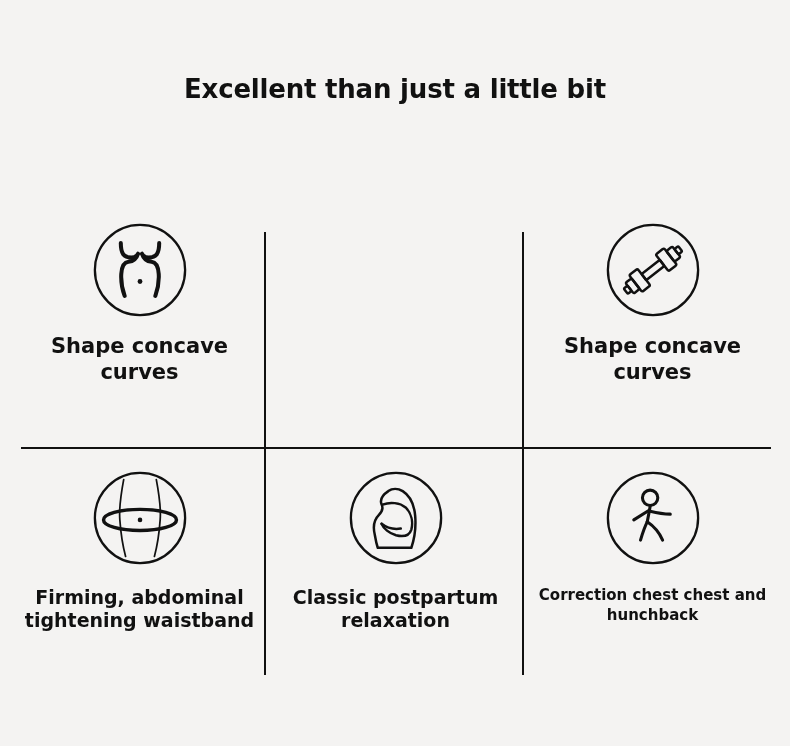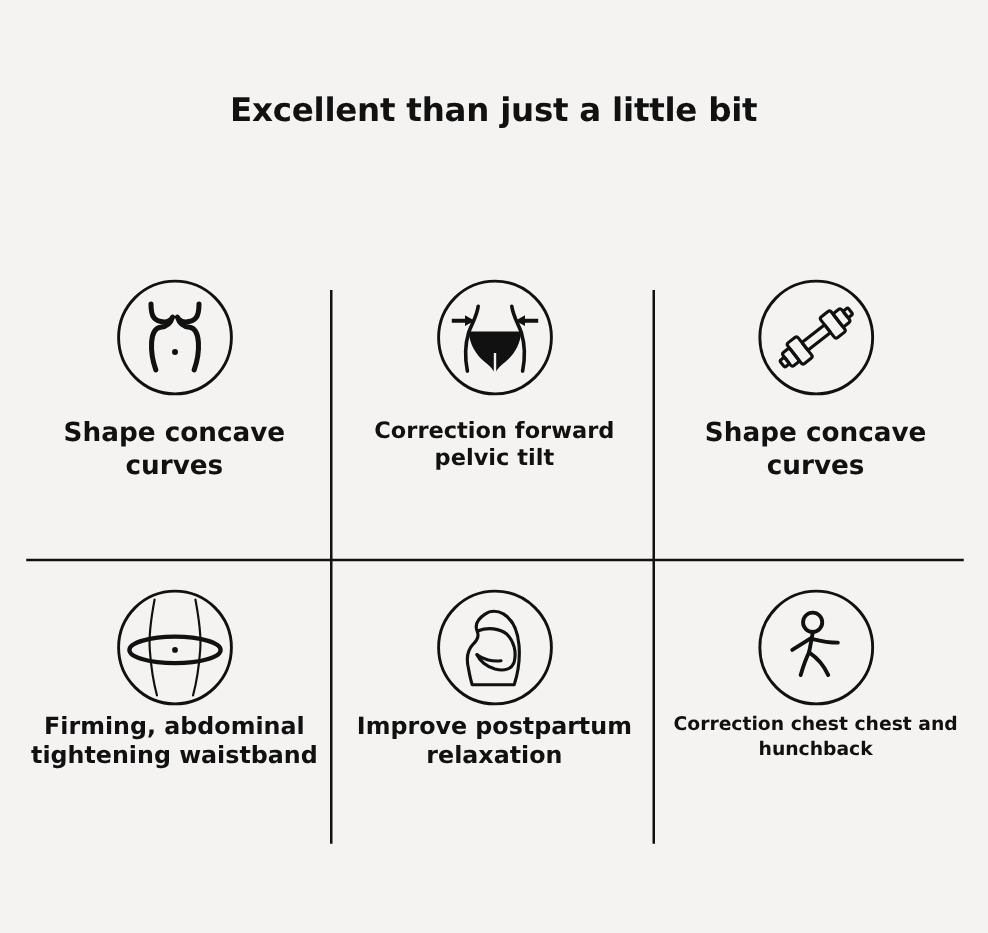--- a/index.html
+++ b/index.html
@@ -88,21 +88,21 @@
     font-weight: bold;
     color: #111111;
     line-height: 1.22;
     width: 250px;
   }
   .lbl-21 { font-size: 21px; }
   .lbl-19 { font-size: 19px; }
   .lbl-18 { font-size: 18px; }
   .lbl-15 { font-size: 15px; line-height: 1.3; }
 
-  .cell-r1 .cell-label { margin-top: 4px; }
+  .cell-r1 .cell-label { margin-top: 20px; }
 
   
   .divider {
     position: absolute;
     background: #111111;
   }
   .v-divider {
     width: 2px;
     top: 232px;
     height: 443px;
@@ -136,41 +136,20 @@
         <svg viewBox="0 0 100 100" xmlns="http://www.w3.org/2000/svg">
           <circle cx="50" cy="50" r="47" fill="none" stroke="#111111" stroke-width="2.4"></circle>
           <path d="M30 22 C30 33, 33 37, 41 37 C45 37, 47 35, 48 33 C46.5 38, 43 41, 38 41.5 C33.5 42, 31 47, 30.5 54 C30 62, 31.5 70, 34 77" fill="none" stroke="#111111" stroke-width="4.2" stroke-linecap="round" stroke-linejoin="round"></path>
           <path d="M70 22 C70 33, 67 37, 59 37 C55 37, 53 35, 52 33 C53.5 38, 57 41, 62 41.5 C66.5 42, 69 47, 69.5 54 C70 62, 68.5 70, 66 77" fill="none" stroke="#111111" stroke-width="4.2" stroke-linecap="round" stroke-linejoin="round"></path>
           <circle cx="50" cy="62" r="2.5" fill="#111111"></circle>
         </svg>
       </div>
       <div class="cell-label lbl-21">Shape concave curves</div>
     </div>
 
-    <div class="cell cell-r0 cell-c1">
-      <div class="icon-wrap">
-        <svg viewBox="0 0 100 100" xmlns="http://www.w3.org/2000/svg">
-          <circle cx="50" cy="50" r="47" fill="none" stroke="#111111" stroke-width="2.4"></circle>
-
-          <path d="M36 24 C35 32, 31 38, 28 46 C25 56, 25 68, 27 78" fill="none" stroke="#111111" stroke-width="3" stroke-linecap="round"></path>
-
-          <path d="M64 24 C65 32, 69 38, 72 46 C75 56, 75 68, 73 78" fill="none" stroke="#111111" stroke-width="3" stroke-linecap="round"></path>
-
-          <path d="M28 45 L72 45 C71 56, 66 64, 59 70 C55 73, 52 76, 50 80 C48 76, 45 73, 41 70 C34 64, 29 56, 28 45 Z" fill="#111111"></path>
-          <path d="M50 63 C50 70, 50 75, 50 80" fill="none" stroke="#f4f3f2" stroke-width="2"></path>
-
-          <path d="M14 36 L28 36" stroke="#111111" stroke-width="3.4" stroke-linecap="butt"></path>
-          <path d="M33 36 L25 31.5 L25 40.5 Z" fill="#111111"></path>
-
-          <path d="M86 36 L72 36" stroke="#111111" stroke-width="3.4" stroke-linecap="butt"></path>
-          <path d="M67 36 L75 31.5 L75 40.5 Z" fill="#111111"></path>
-        </svg>
-      </div>
-      <div class="cell-label lbl-18">Correction forward pelvic tilt</div>
-    </div>
 
     <div class="cell cell-r0 cell-c2">
       <div class="icon-wrap">
         <svg viewBox="0 0 100 100" xmlns="http://www.w3.org/2000/svg">
           <circle cx="50" cy="50" r="47" fill="none" stroke="#111111" stroke-width="2.4"></circle>
           <g transform="rotate(-38 50 50)" fill="none" stroke="#111111" stroke-width="2.6" stroke-linejoin="round">
 
             <rect x="38" y="46" width="24" height="8" rx="1"></rect>
 
             <rect x="27" y="39" width="11" height="22" rx="2"></rect>
@@ -210,21 +189,21 @@
         <svg viewBox="0 0 100 100" xmlns="http://www.w3.org/2000/svg">
           <circle cx="50" cy="50" r="47" fill="none" stroke="#111111" stroke-width="2.4"></circle>
 
           <path d="M42 22 C36 26, 33 31, 35 36 C37 40, 36 43, 32 47 C27 52, 26 60, 28 68 C29 74, 30 78, 31 81 L66 81 C69 72, 71 60, 70 48 C69 36, 65 27, 57 22 C52 19, 46 19, 42 22 Z" fill="none" stroke="#111111" stroke-width="2.6" stroke-linejoin="round"></path>
 
           <path d="M36 36 C44 33, 54 34, 60 39 C66 45, 68 54, 66 62 C64 68, 58 70, 50 68 C43 66, 37 61, 35 56" fill="none" stroke="#111111" stroke-width="2.6" stroke-linejoin="round" stroke-linecap="round"></path>
 
           <path d="M35 56 C40 60, 48 62, 55 61" fill="none" stroke="#111111" stroke-width="2.6" stroke-linecap="round"></path>
         </svg>
       </div>
-      <div class="cell-label lbl-19">Improve postpartum relaxation</div>
+      <div class="cell-label lbl-19">Classic postpartum relaxation</div>
     </div>
 
     <div class="cell cell-r1 cell-c2">
       <div class="icon-wrap">
         <svg viewBox="0 0 100 100" xmlns="http://www.w3.org/2000/svg">
           <circle cx="50" cy="50" r="47" fill="none" stroke="#111111" stroke-width="2.4"></circle>
 
           <circle cx="47" cy="29" r="8" fill="none" stroke="#111111" stroke-width="3.2"></circle>
 
           <path d="M47 38 C46 44, 45 49, 44 54" fill="none" stroke="#111111" stroke-width="3.2" stroke-linecap="round"></path>

